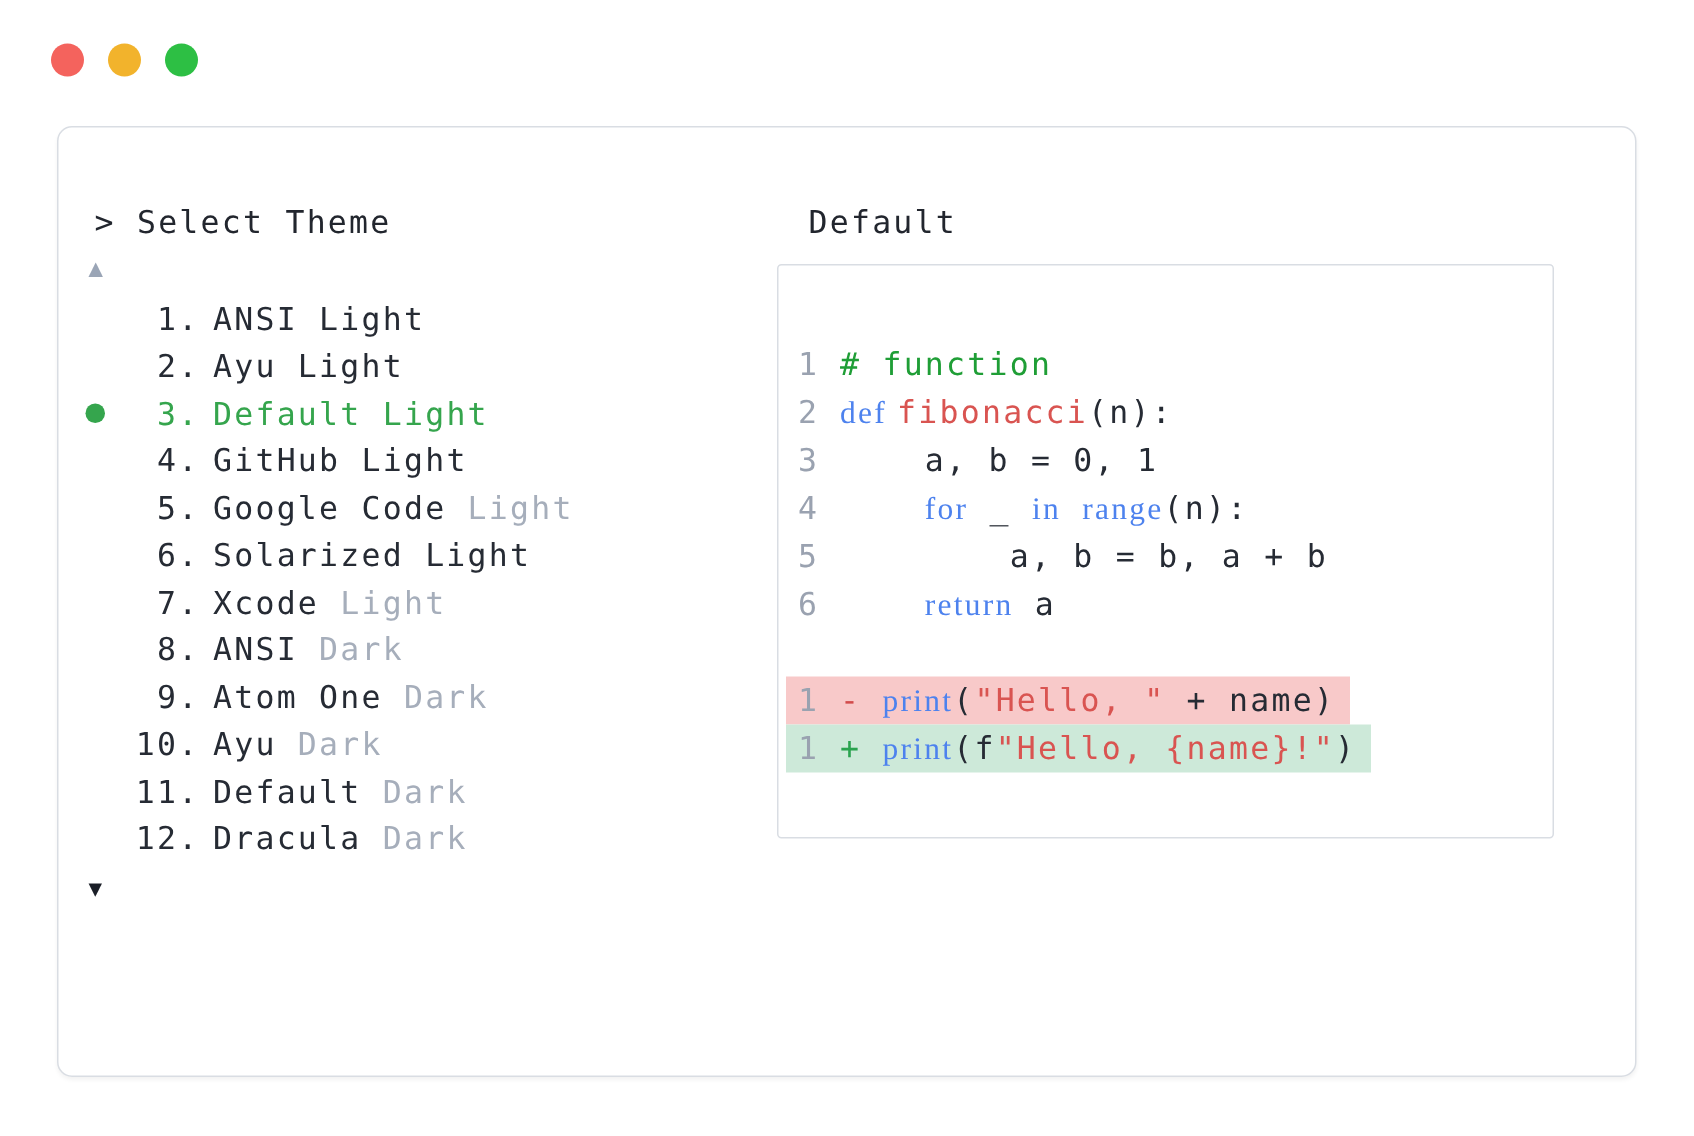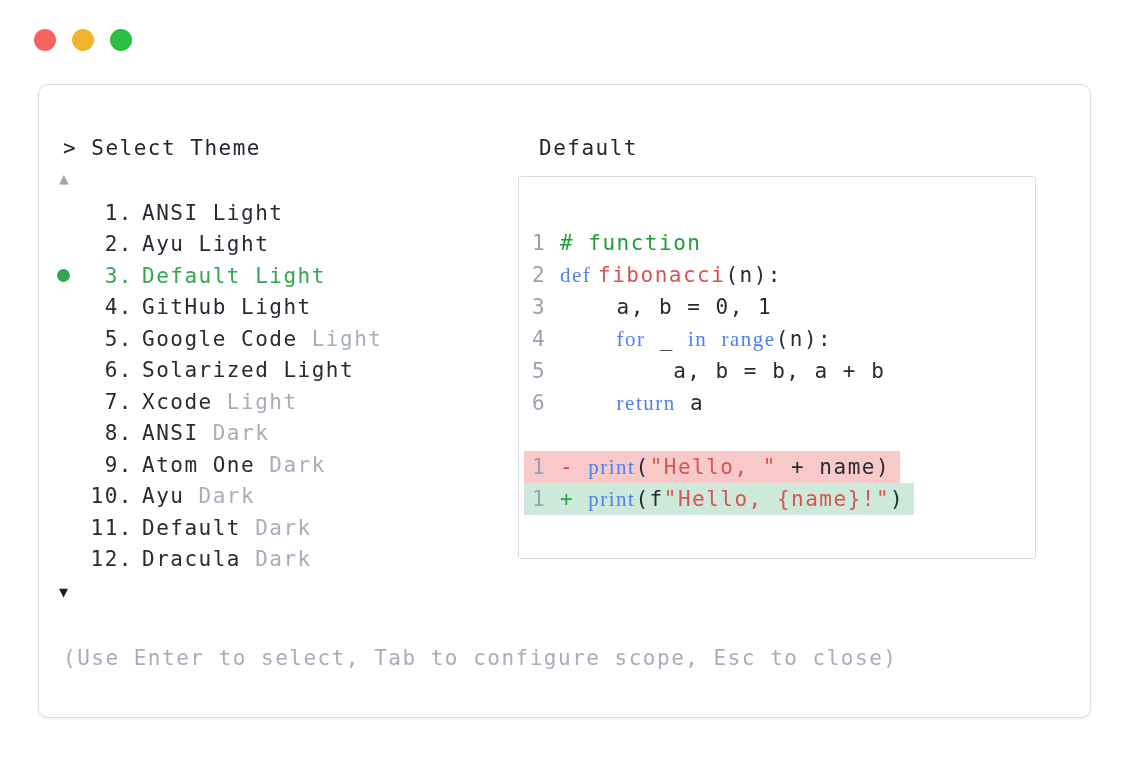--- a/index.html
+++ b/index.html
@@ -66,19 +66,18 @@
   <span class="tl-green"></span>
 </div>
 
 <div class="panel">
   <div class="prompt mono">&gt; Select Theme</div>
   <div class="arrow-up">▲</div>
 
   <div class="theme-list mono"><div class="theme-row"><span class="marker"></span><span class="num">1.</span><span class="nm">ANSI <span class="suffix">Light</span></span></div><div class="theme-row"><span class="marker"></span><span class="num">2.</span><span class="nm">Ayu <span class="suffix">Light</span></span></div><div class="theme-row selected"><span class="marker"><span class="dot"></span></span><span class="num">3.</span><span class="nm">Default <span class="suffix">Light</span></span></div><div class="theme-row"><span class="marker"></span><span class="num">4.</span><span class="nm">GitHub <span class="suffix">Light</span></span></div><div class="theme-row"><span class="marker"></span><span class="num">5.</span><span class="nm">Google Code <span class="suffix suffix-muted">Light</span></span></div><div class="theme-row"><span class="marker"></span><span class="num">6.</span><span class="nm">Solarized <span class="suffix">Light</span></span></div><div class="theme-row"><span class="marker"></span><span class="num">7.</span><span class="nm">Xcode <span class="suffix suffix-muted">Light</span></span></div><div class="theme-row"><span class="marker"></span><span class="num">8.</span><span class="nm">ANSI <span class="suffix suffix-muted">Dark</span></span></div><div class="theme-row"><span class="marker"></span><span class="num">9.</span><span class="nm">Atom One <span class="suffix suffix-muted">Dark</span></span></div><div class="theme-row"><span class="marker"></span><span class="num">10.</span><span class="nm">Ayu <span class="suffix suffix-muted">Dark</span></span></div><div class="theme-row"><span class="marker"></span><span class="num">11.</span><span class="nm">Default <span class="suffix suffix-muted">Dark</span></span></div><div class="theme-row"><span class="marker"></span><span class="num">12.</span><span class="nm">Dracula <span class="suffix suffix-muted">Dark</span></span></div></div>
 
   <div class="arrow-down">▼</div>
-  <div class="help mono">(Use Enter to select, Tab to configure scope, Esc to close)</div>
 
   <div class="preview-label mono">Default</div>
   <div class="preview-panel">
     <div class="code mono"><div class="code-line"><span class="lineno">1</span><span class="c-com"># function</span></div><div class="code-line"><span class="lineno">2</span><span class="c-kw">def </span><span class="c-fn">fibonacci</span><span class="c-pl">(n):</span></div><div class="code-line"><span class="lineno">3</span><span class="c-pl">    a, b = 0, 1</span></div><div class="code-line"><span class="lineno">4</span><span class="c-pl">    </span><span class="c-kw">for</span><span class="c-pl"> _ </span><span class="c-kw">in</span><span class="c-pl"> </span><span class="c-kw">range</span><span class="c-pl">(n):</span></div><div class="code-line"><span class="lineno">5</span><span class="c-pl">        a, b = b, a + b</span></div><div class="code-line"><span class="lineno">6</span><span class="c-pl">    </span><span class="c-kw">return</span><span class="c-pl"> a</span></div><div class="code-line"><span class="lineno"></span></div><div class="code-line bg-removed"><span class="lineno">1</span><span class="c-minus">- </span><span class="c-kw">print</span><span class="c-pl">(</span><span class="c-str">"Hello, "</span><span class="c-pl"> + name)</span></div><div class="code-line bg-added"><span class="lineno">1</span><span class="c-plus">+ </span><span class="c-kw">print</span><span class="c-pl">(f</span><span class="c-str">"Hello, {name}!"</span><span class="c-pl">)</span></div></div>
   </div>
 </div>
 
 </body></html>

